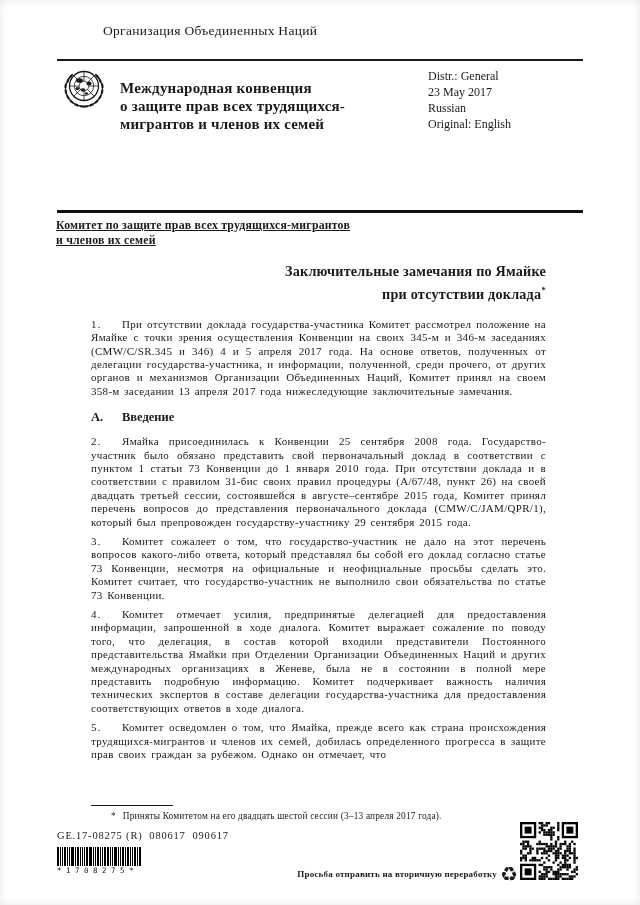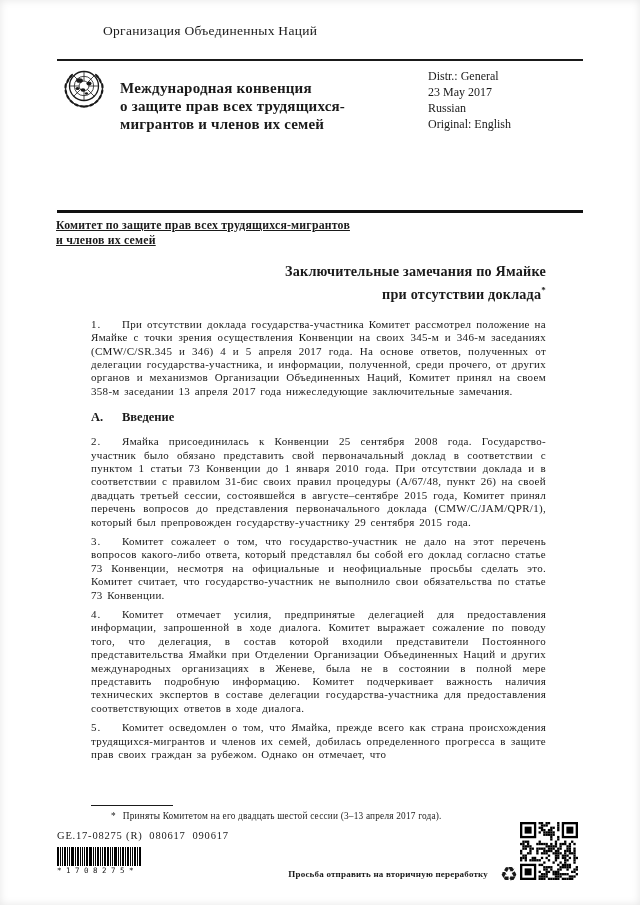--- a/index.html
+++ b/index.html
@@ -93,21 +93,21 @@
     font-size: 10.5px; letter-spacing: 0.8px; white-space: pre;
   }
   .barcode { position: absolute; left: 57px; top: 847px; width: 90px; height: 19px; }
   .barcode-text {
     position: absolute; left: 57px; top: 866px; width: 96px;
     font-family: "DejaVu Sans Mono", monospace;
     font-size: 7.5px; letter-spacing: 4.5px; white-space: nowrap;
   }
   .recycle-row {
     position: absolute; left: 240px; top: 860px; width: 278px; height: 28px;
-    display: flex; justify-content: flex-end; align-items: center; gap: 12px;
+    display: flex; justify-content: flex-end; align-items: center; gap: 3px;
   }
   .recycle-notice { font-weight: bold; font-size: 9px; letter-spacing: 0.2px; }
   .recycle-icon { font-family: "DejaVu Sans", sans-serif; font-size: 20px; line-height: 1; }
   .qr { position: absolute; left: 520px; top: 822px; width: 58px; height: 58px; }
 </style>
 </head>
 <body>
 
 <div class="page">
 

